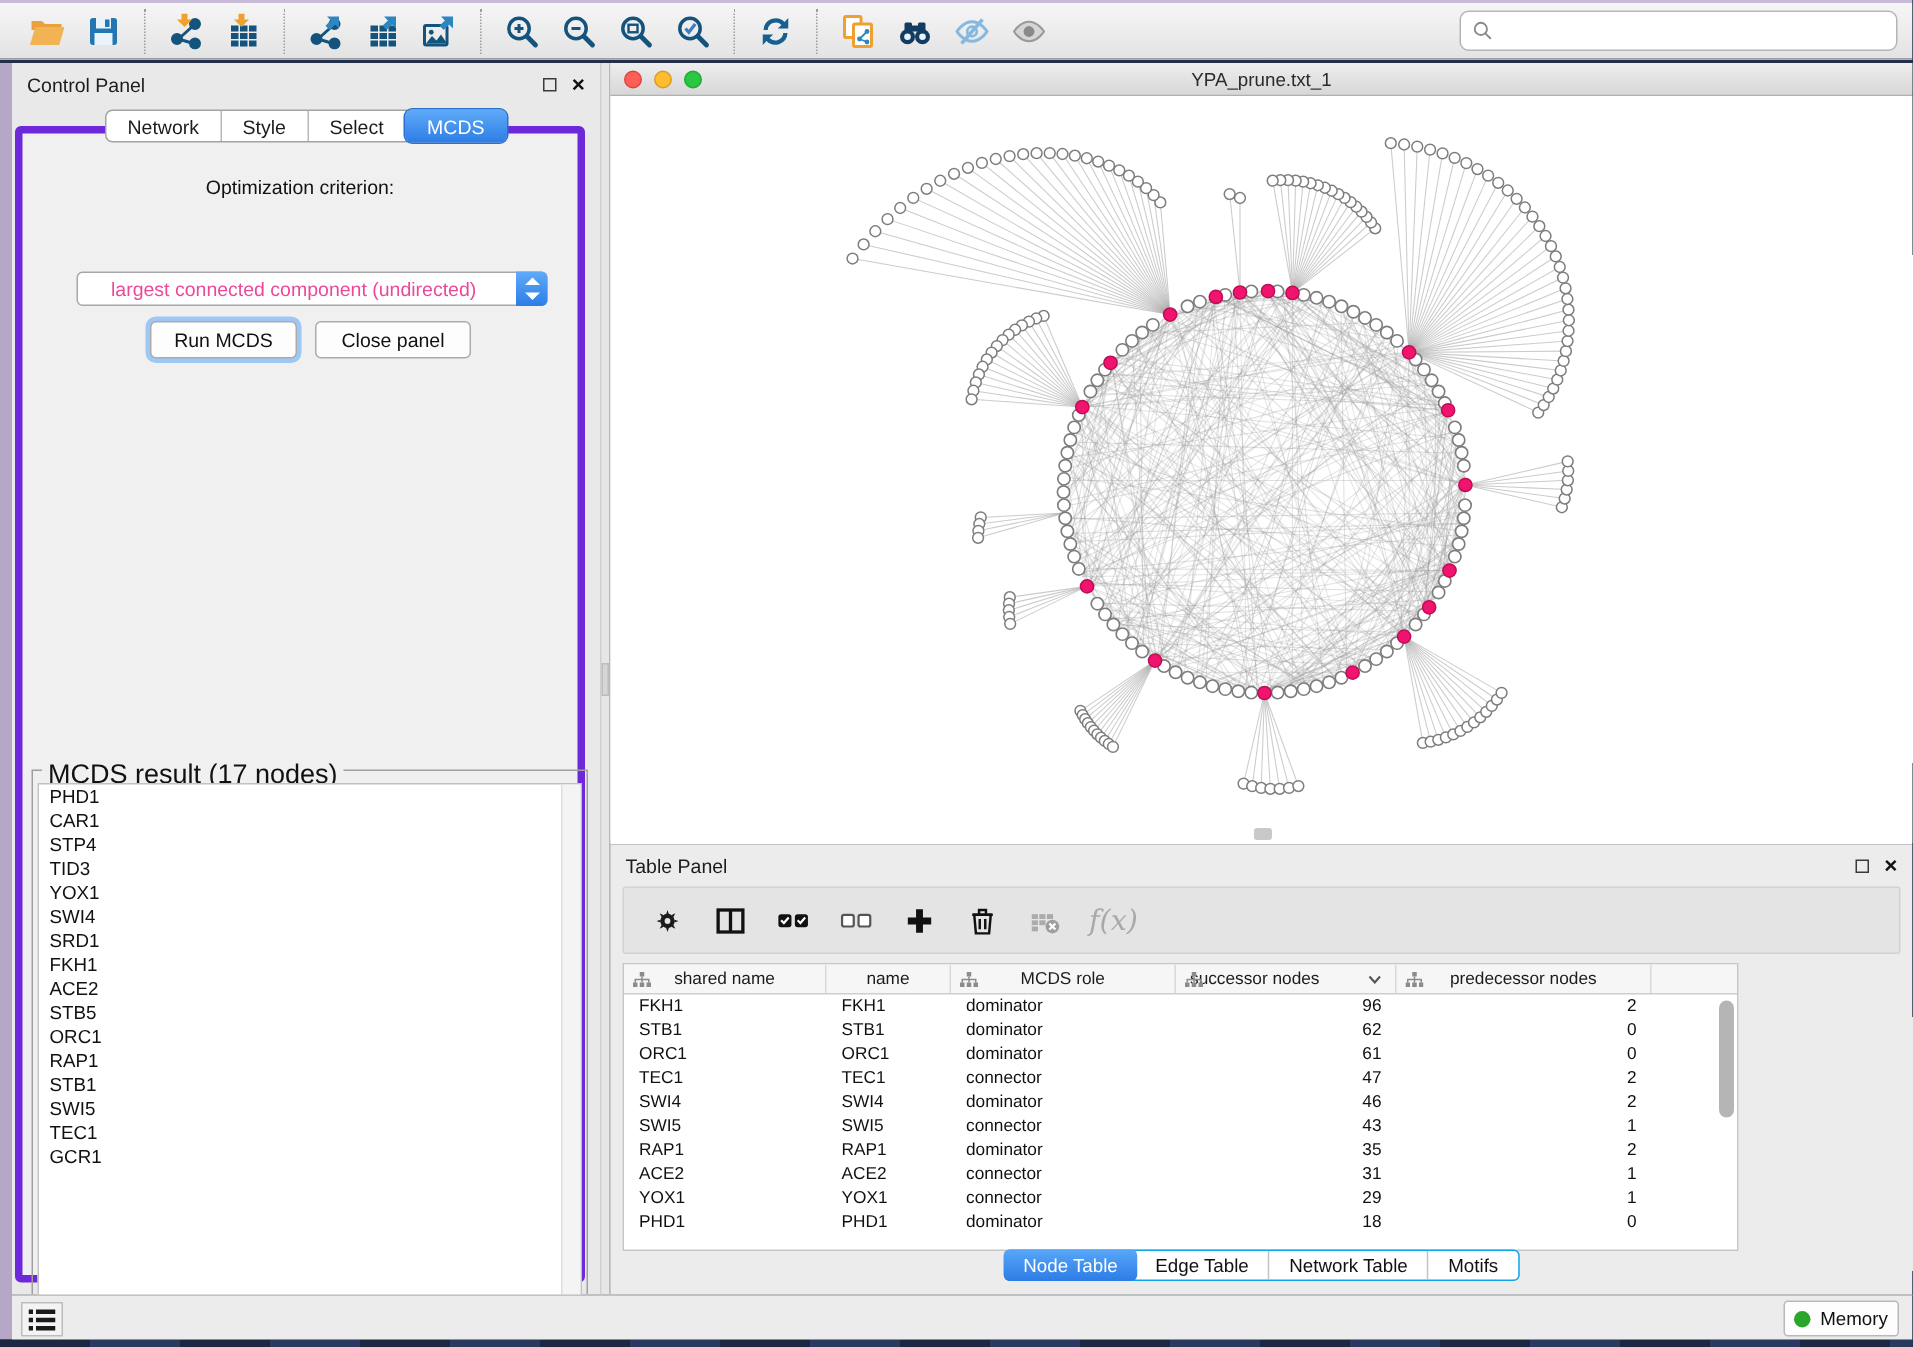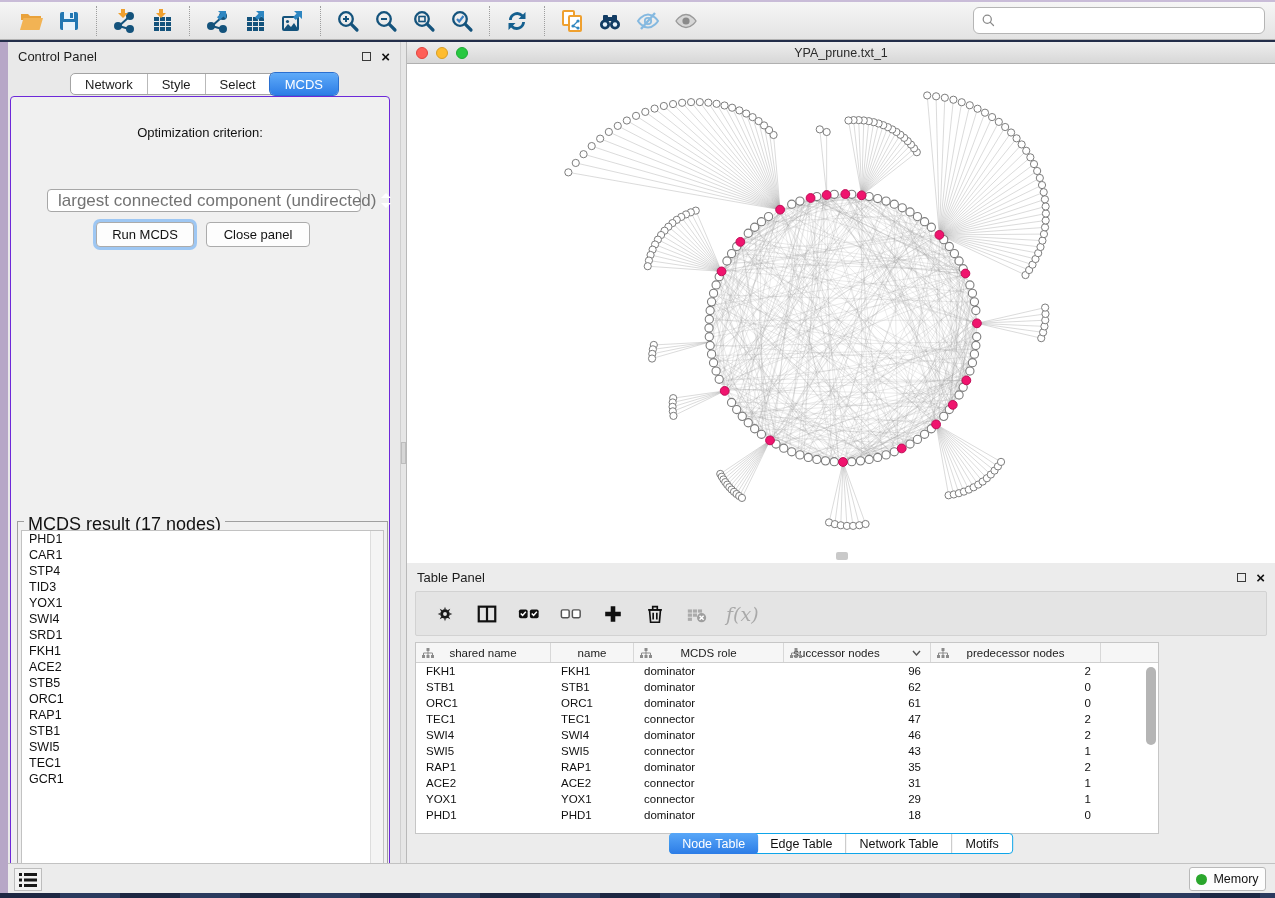--- a/index.html
+++ b/index.html
@@ -38,26 +38,26 @@
   .close-ic { font-size:15px; font-weight:bold; color:#111; line-height:9px; cursor:pointer; }
 
   .cp-tabs { position:absolute; left:50%; transform:translateX(-50%); top:31px; z-index:3;
     display:flex; background:#fff; border:1px solid #a3a3a3; border-radius:5px; height:22px; align-items:stretch; }
   .cp-tab { padding:0 14px; font-size:13px; color:#1c1c1c; display:flex; align-items:center;
     border-right:1px solid #b9b9b9; cursor:pointer; }
   .cp-tab:last-child { border-right:none; }
   .cp-tab.active { background:linear-gradient(#5fabf9,#2d7de6); color:#fff; border-radius:5px;
     margin:-1px; padding:0 15px; border-right:none; box-shadow:0 0 0 1px #2a6fd0; }
 
-  .cp-body { position:absolute; left:2px; top:54px; width:380px; height:771px;
-    background:#f0f0f0; border:1px solid #6d28d9; border-radius:4px; }
+  .cp-body { position:absolute; left:2px; top:42px; width:380px; height:771px;
+    background:#f0f0f0; border:5px solid #6d28d9; border-radius:4px; }
   .opt-label { text-align:center; margin-top:28px; font-size:13px; color:#111; }
   .dropdown { position:absolute; left:36px; top:92px; width:314px; height:23px; background:#fff;
     border:1px solid #a7a7a7; border-radius:4px; display:flex; align-items:center; cursor:pointer; }
-  .dropdown .dd-text { font-size:17px; padding-left:10px; color:#737373; flex:1; white-space:nowrap; }
+  .dropdown .dd-text { font-size:13px; padding-left:22px; color:#ec4899; flex:1; white-space:nowrap; }
   .dd-stepper { width:21px; height:23px; margin:-1px; border-radius:0 4px 4px 0;
     background:linear-gradient(#5fabf9,#2d7de6); position:relative; }
   .dd-stepper:before, .dd-stepper:after { content:""; position:absolute; left:5.5px; border-left:5px solid transparent; border-right:5px solid transparent; }
   .dd-stepper:before { top:4px; border-bottom:5px solid #fff; }
   .dd-stepper:after { bottom:4px; border-top:5px solid #fff; }
   .cp-btn { position:absolute; top:125px; height:25px; background:#fdfdfd; border:1px solid #ababab;
     border-radius:4px; font-size:13px; font-family:"Liberation Sans",sans-serif; color:#111; cursor:pointer; }
   .btn-run { left:85px; width:98px; box-shadow:0 0 0 3px #9ec7f3; }
   .btn-close { left:195px; width:104px; }
 

